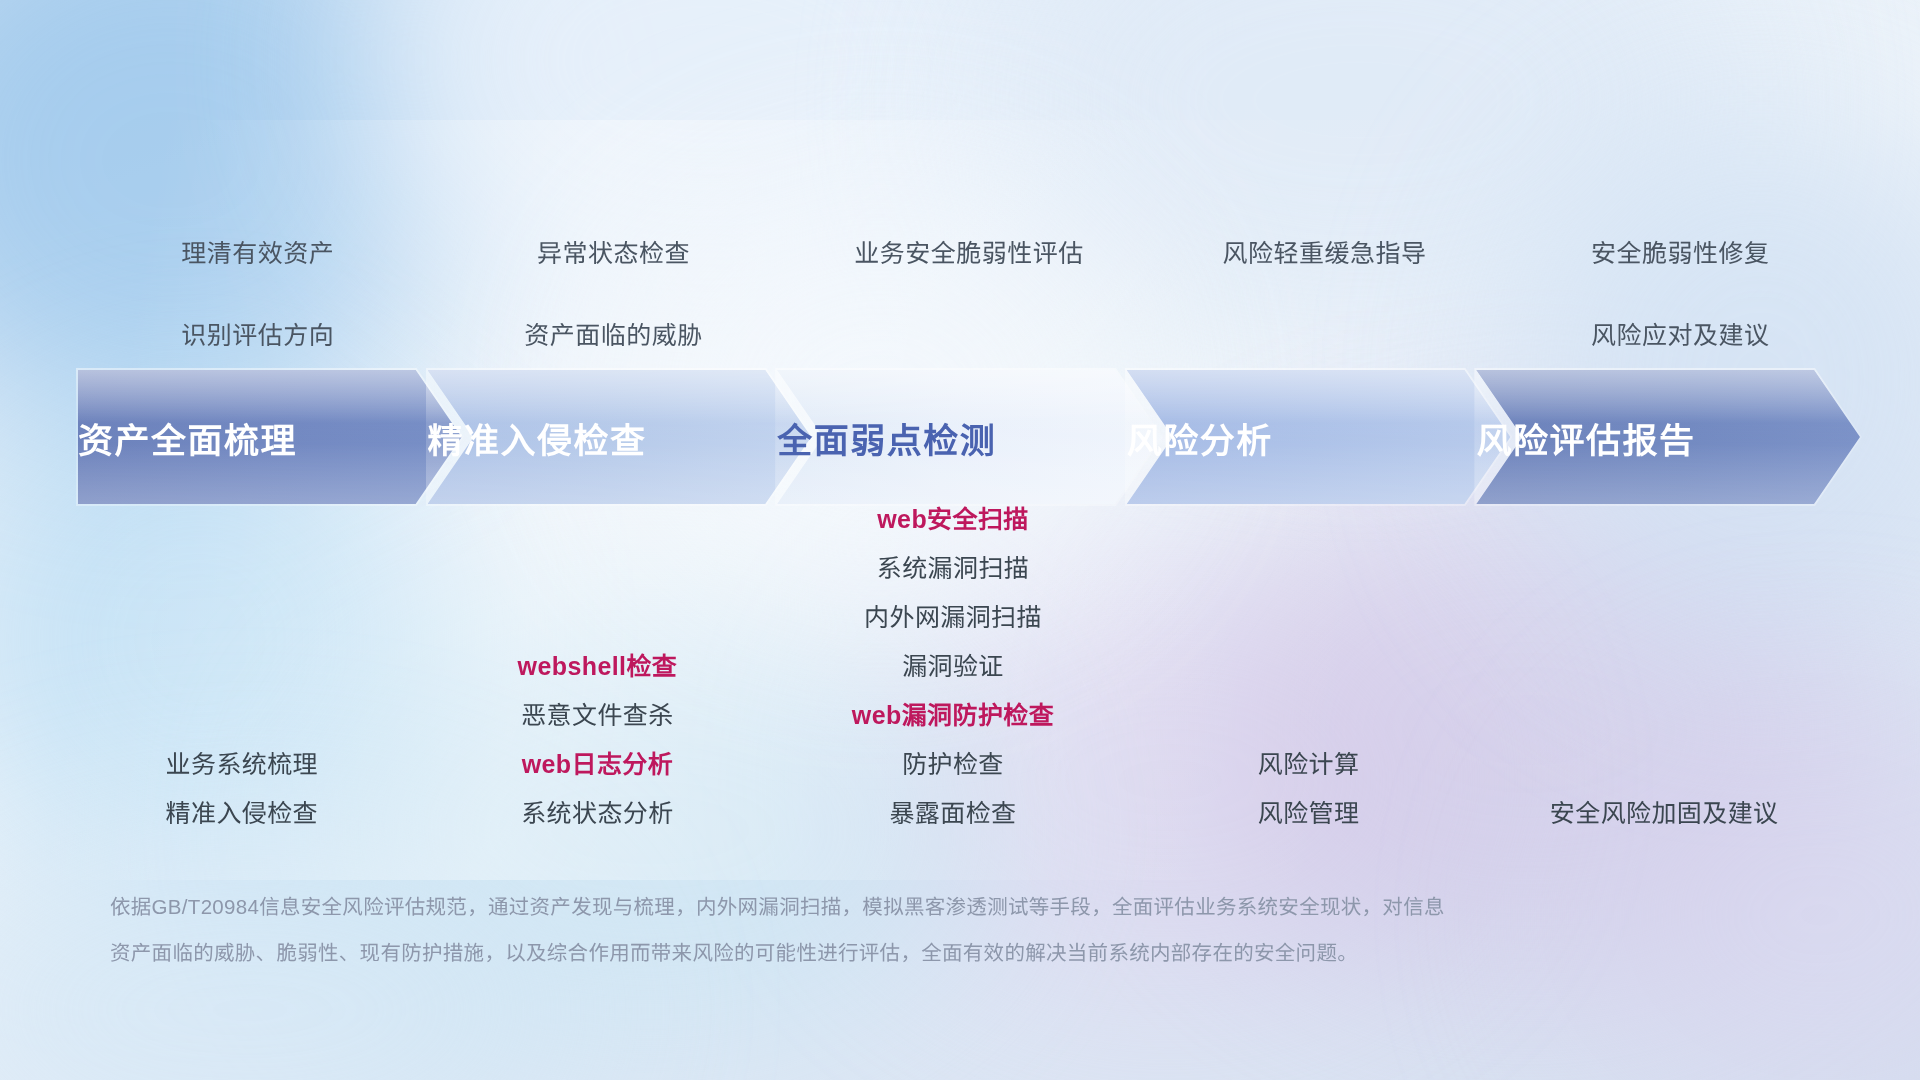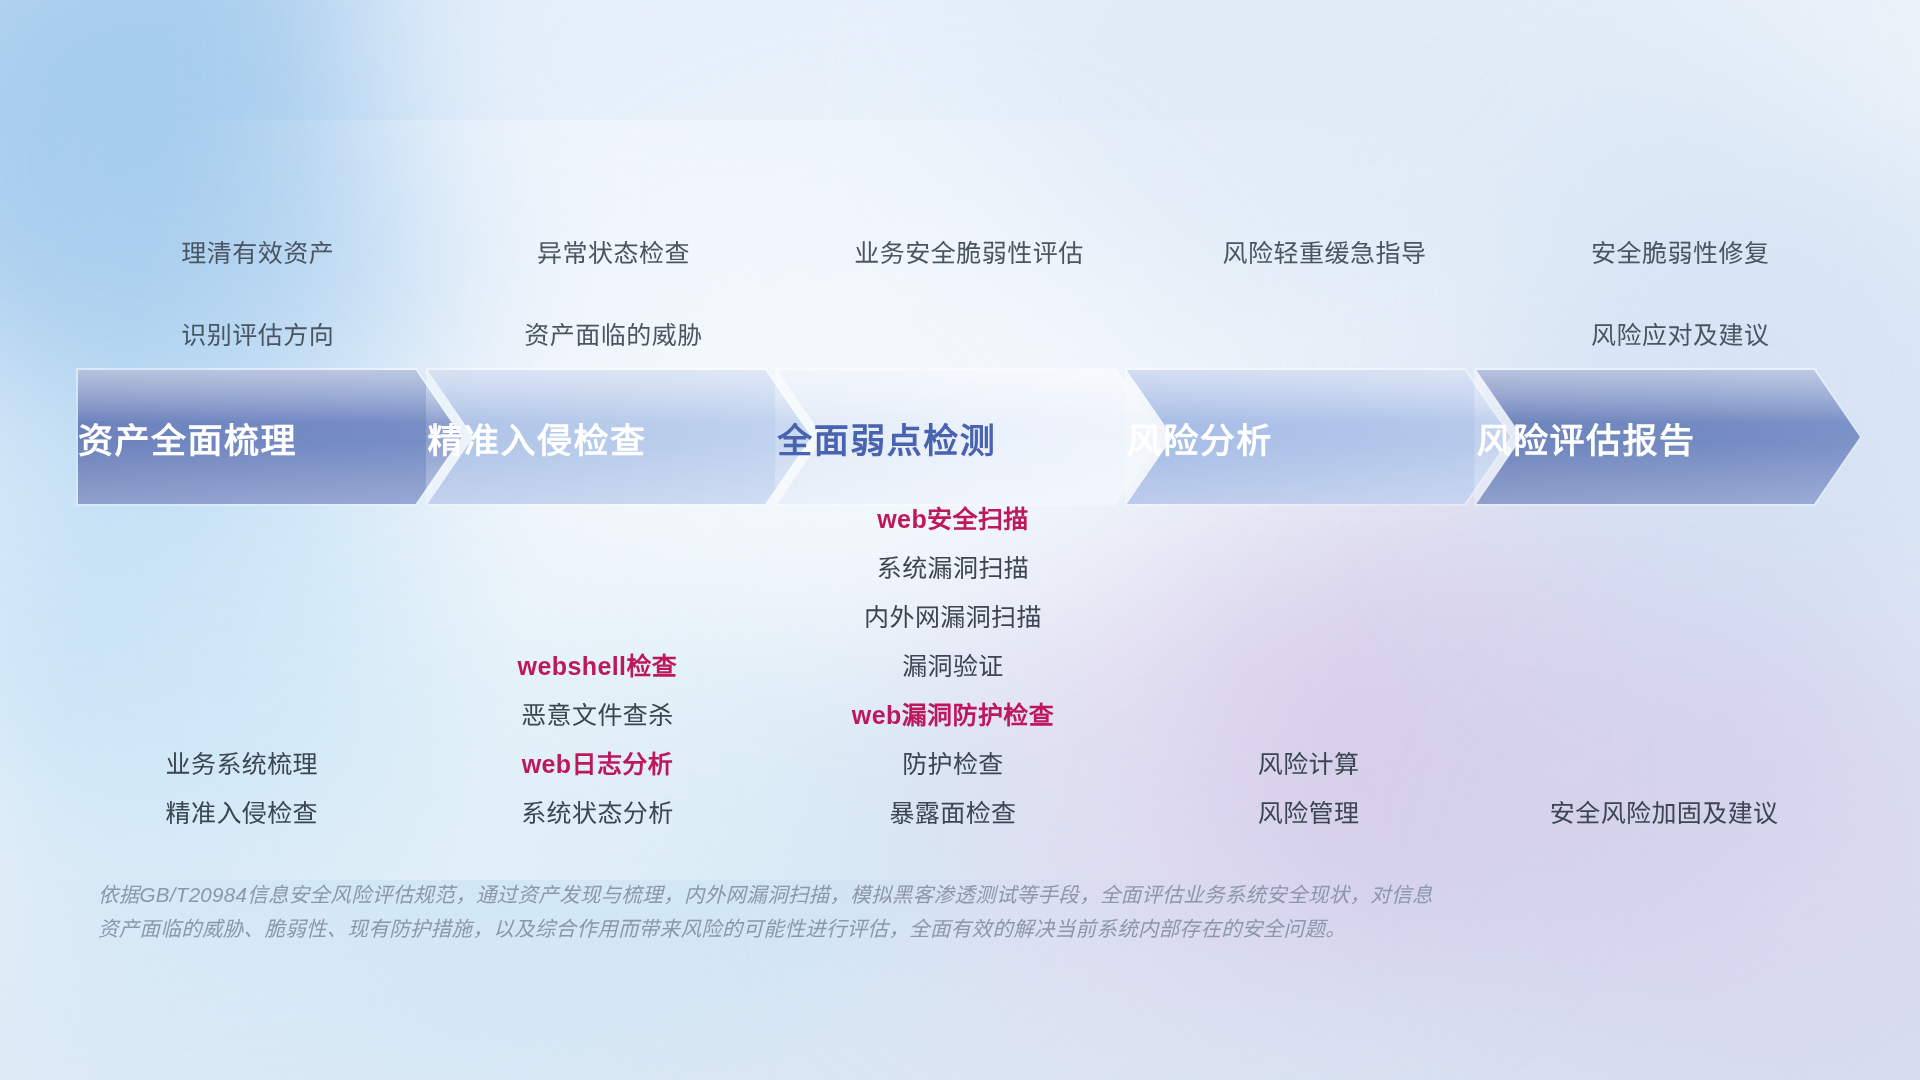--- a/index.html
+++ b/index.html
@@ -108,21 +108,21 @@
   .bitem{
     font-size:25px;color:#3b4650;line-height:49px;white-space:nowrap;letter-spacing:.4px;
   }
   .bitem.bold{font-weight:bold;color:#be185d;}
 
   
   .footer{
     position:absolute;left:98px;top:878px;width:1560px;
     font-size:20.5px;line-height:34px;color:#8d97ab;letter-spacing:.3px;
   }
-  .footer p{margin:0;font-style:italic;}
+  .footer p{margin:12px;}
 </style>
 </head>
 <body>
 
 <div class="bg">
   <div class="bg-base"></div>
   <div class="blob b1"></div>
   <div class="blob b2"></div>
   <div class="blob b3"></div>
   <div class="blob b4"></div>

